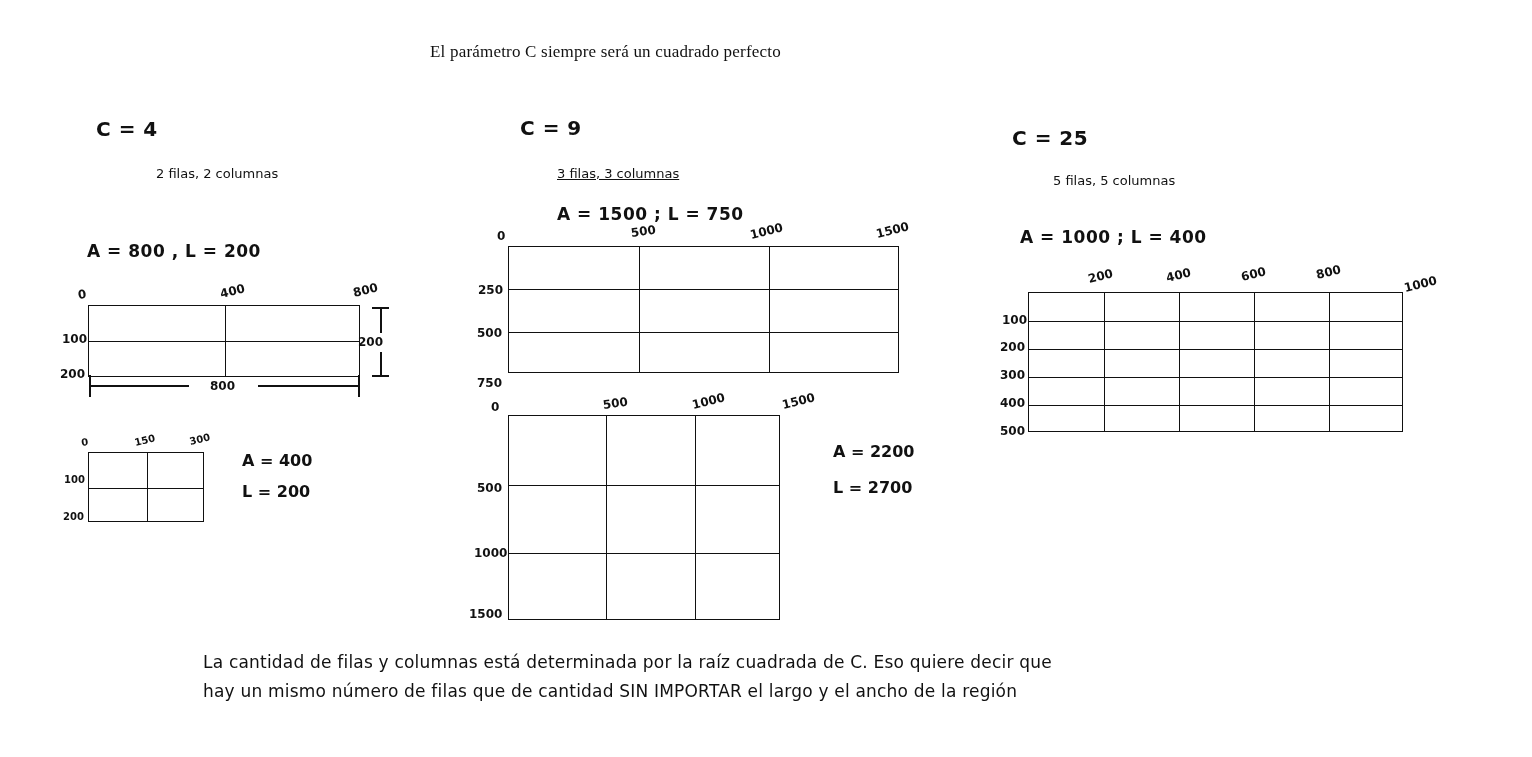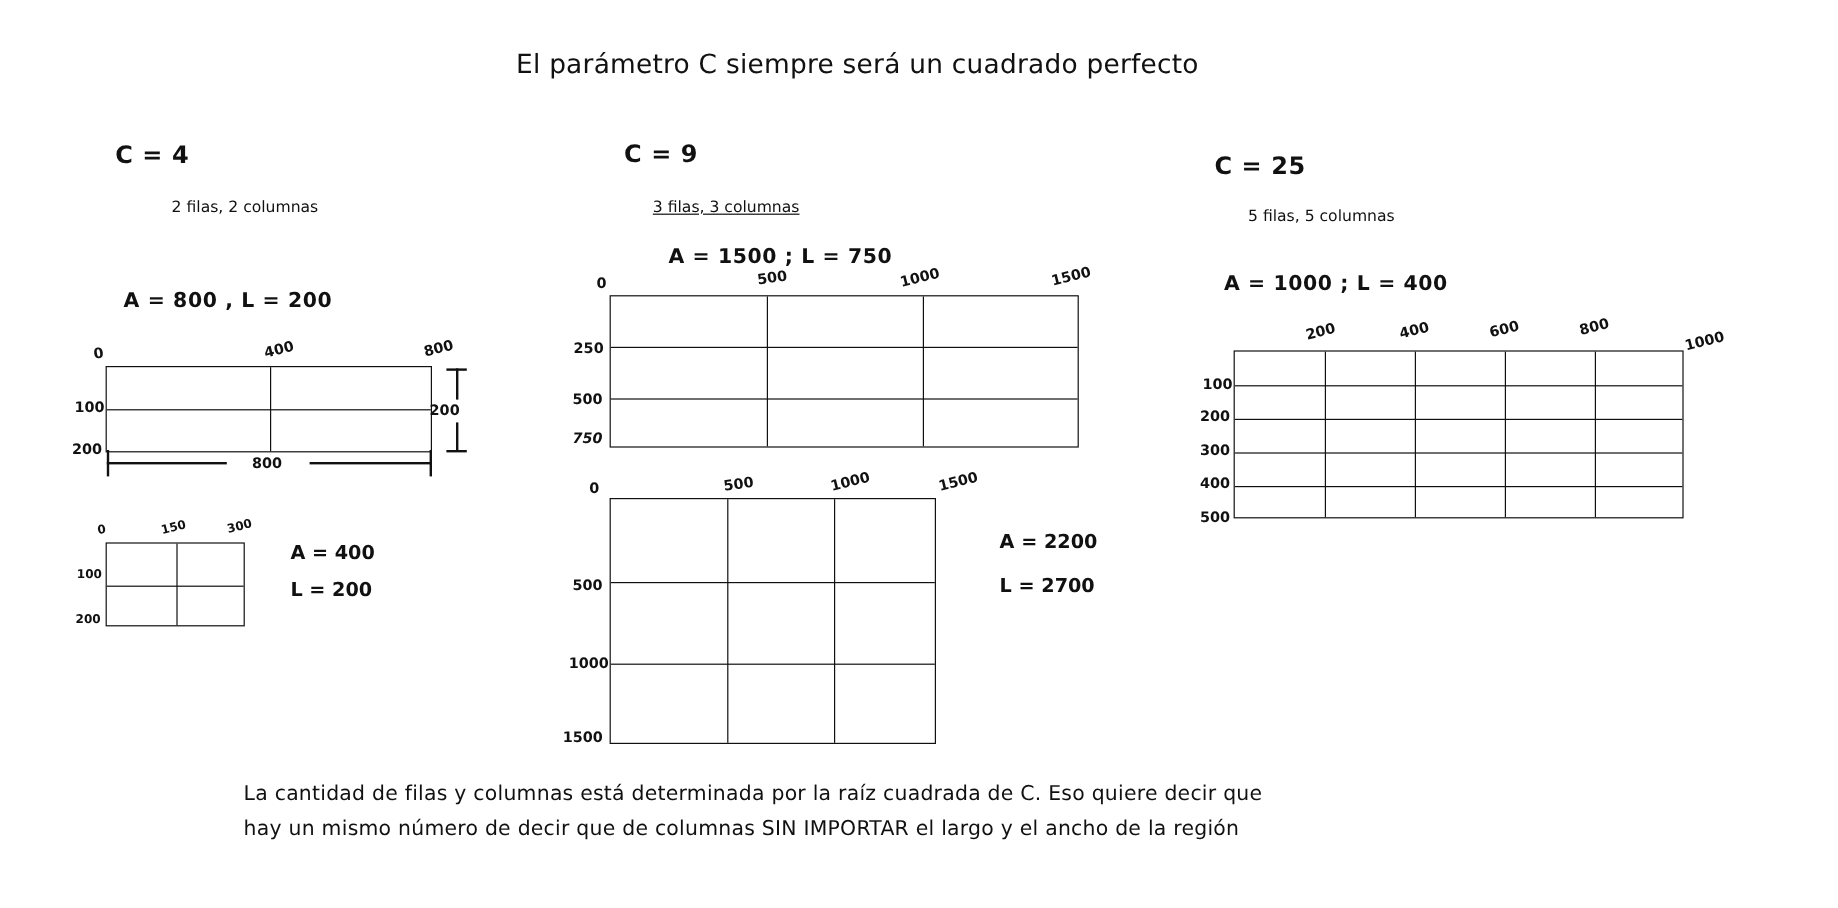--- a/index.html
+++ b/index.html
@@ -17,31 +17,33 @@
     overflow: hidden;
   }
   .abs { position: absolute; }
   .hand {
     font-family: "DejaVu Sans", sans-serif;
     color: #111111;
     white-space: nowrap;
   }
   
   .title {
-    font-size: 22px;
+    font-size: 17px;
     letter-spacing: 0.2px;
+    font-family: Liberation Serif, serif;
   }
   
   .sec-head {
     font-size: 20px;
     font-weight: 600;
     letter-spacing: 0.5px;
   }
   .sec-sub {
     font-size: 13px;
+    margin-left: 13px;
   }
   .formula {
     font-size: 17px;
     font-weight: 700;
     letter-spacing: 0.5px;
   }
   .formula-sm {
     font-size: 16px;
     font-weight: 700;
   }
@@ -98,21 +100,21 @@
 </style>
 </head>
 <body>
 
 <div id="canvas">
 
   <div class="abs hand title" style="left:430px; top:42px;">El parámetro C siempre será un cuadrado perfecto</div>
 
   <div class="abs hand sec-head" style="left:96px; top:117px;">C = 4</div>
   <div class="abs hand sec-sub" style="left:143px; top:166px;">2 filas, 2 columnas</div>
-  <div class="abs hand formula" style="left:103px; top:241px;">A = 800  ,  L = 200</div>
+  <div class="abs hand formula" style="left:87px; top:241px;">A = 800  ,  L = 200</div>
 
   <div class="grid" style="left:88px; top:305px; width:272px; height:72px;">
     <div class="gline-h" style="top:35px;"></div>
     <div class="gline-v" style="left:136px;"></div>
   </div>
 
   <div class="abs hand tick" style="left:79px; top:288px;"><span class="rot-s">0</span></div>
   <div class="abs hand tick" style="left:222px; top:287px;"><span class="rot">400</span></div>
   <div class="abs hand tick" style="left:355px; top:286px;"><span class="rot">800</span></div>
 
@@ -153,21 +155,21 @@
     <div class="gline-h" style="top:85px;"></div>
     <div class="gline-v" style="left:130px;"></div>
     <div class="gline-v" style="left:260px;"></div>
   </div>
   <div class="abs hand tick" style="left:497px; top:229px;">0</div>
   <div class="abs hand tick" style="left:632px; top:226px;"><span class="rot-s">500</span></div>
   <div class="abs hand tick" style="left:752px; top:228px;"><span class="rot">1000</span></div>
   <div class="abs hand tick" style="left:878px; top:227px;"><span class="rot">1500</span></div>
   <div class="abs hand tick" style="left:478px; top:283px;">250</div>
   <div class="abs hand tick" style="left:477px; top:326px;">500</div>
-  <div class="abs hand tick" style="left:477px; top:358px;font-style:italic;">750</div>
+  <div class="abs hand tick" style="left:477px; top:376px;">750</div>
 
   <div class="grid" style="left:508px; top:415px; width:272px; height:205px;">
     <div class="gline-h thin" style="top:69px;"></div>
     <div class="gline-h thin" style="top:137px;"></div>
     <div class="gline-v thin" style="left:97px;"></div>
     <div class="gline-v thin" style="left:186px;"></div>
   </div>
   <div class="abs hand tick" style="left:491px; top:400px;">0</div>
   <div class="abs hand tick" style="left:604px; top:398px;"><span class="rot-s">500</span></div>
   <div class="abs hand tick" style="left:694px; top:398px;"><span class="rot">1000</span></div>
@@ -199,15 +201,15 @@
   <div class="abs hand tick" style="left:1318px; top:268px;"><span class="rot">800</span></div>
   <div class="abs hand tick" style="left:1406px; top:281px;"><span class="rot">1000</span></div>
 
   <div class="abs hand tick" style="left:1002px; top:313px;">100</div>
   <div class="abs hand tick" style="left:1000px; top:340px;">200</div>
   <div class="abs hand tick" style="left:1000px; top:368px;">300</div>
   <div class="abs hand tick" style="left:1000px; top:396px;">400</div>
   <div class="abs hand tick" style="left:1000px; top:424px;">500</div>
 
   <div class="abs hand caption" style="left:203px; top:649px;">La cantidad de filas y columnas está determinada por la raíz cuadrada de C. Eso quiere decir que</div>
-  <div class="abs hand caption" style="left:203px; top:678px;">hay un mismo número de decir que de columnas SIN IMPORTAR el largo y el ancho de la región</div>
+  <div class="abs hand caption" style="left:203px; top:678px;">hay un mismo número de filas que de cantidad SIN IMPORTAR el largo y el ancho de la región</div>
 
 </div>
 
 </body></html>

